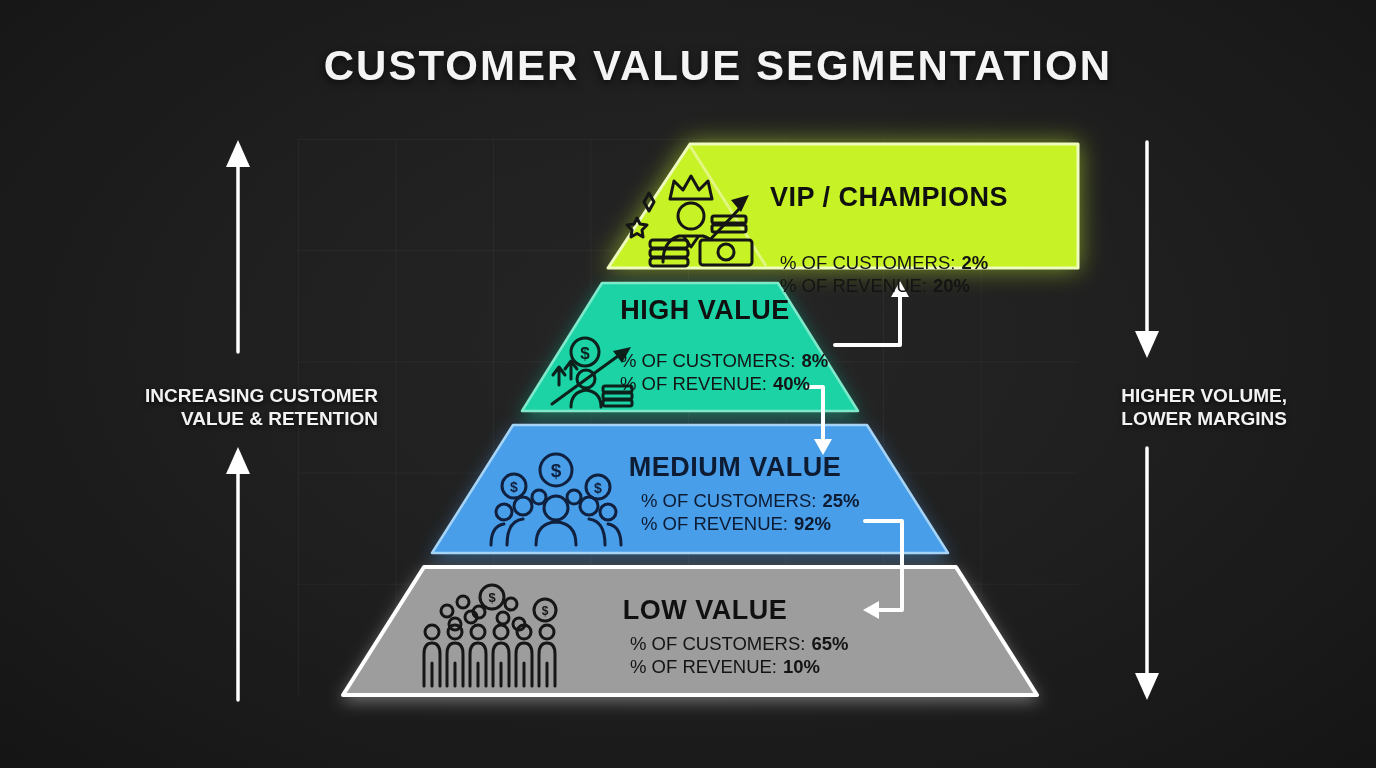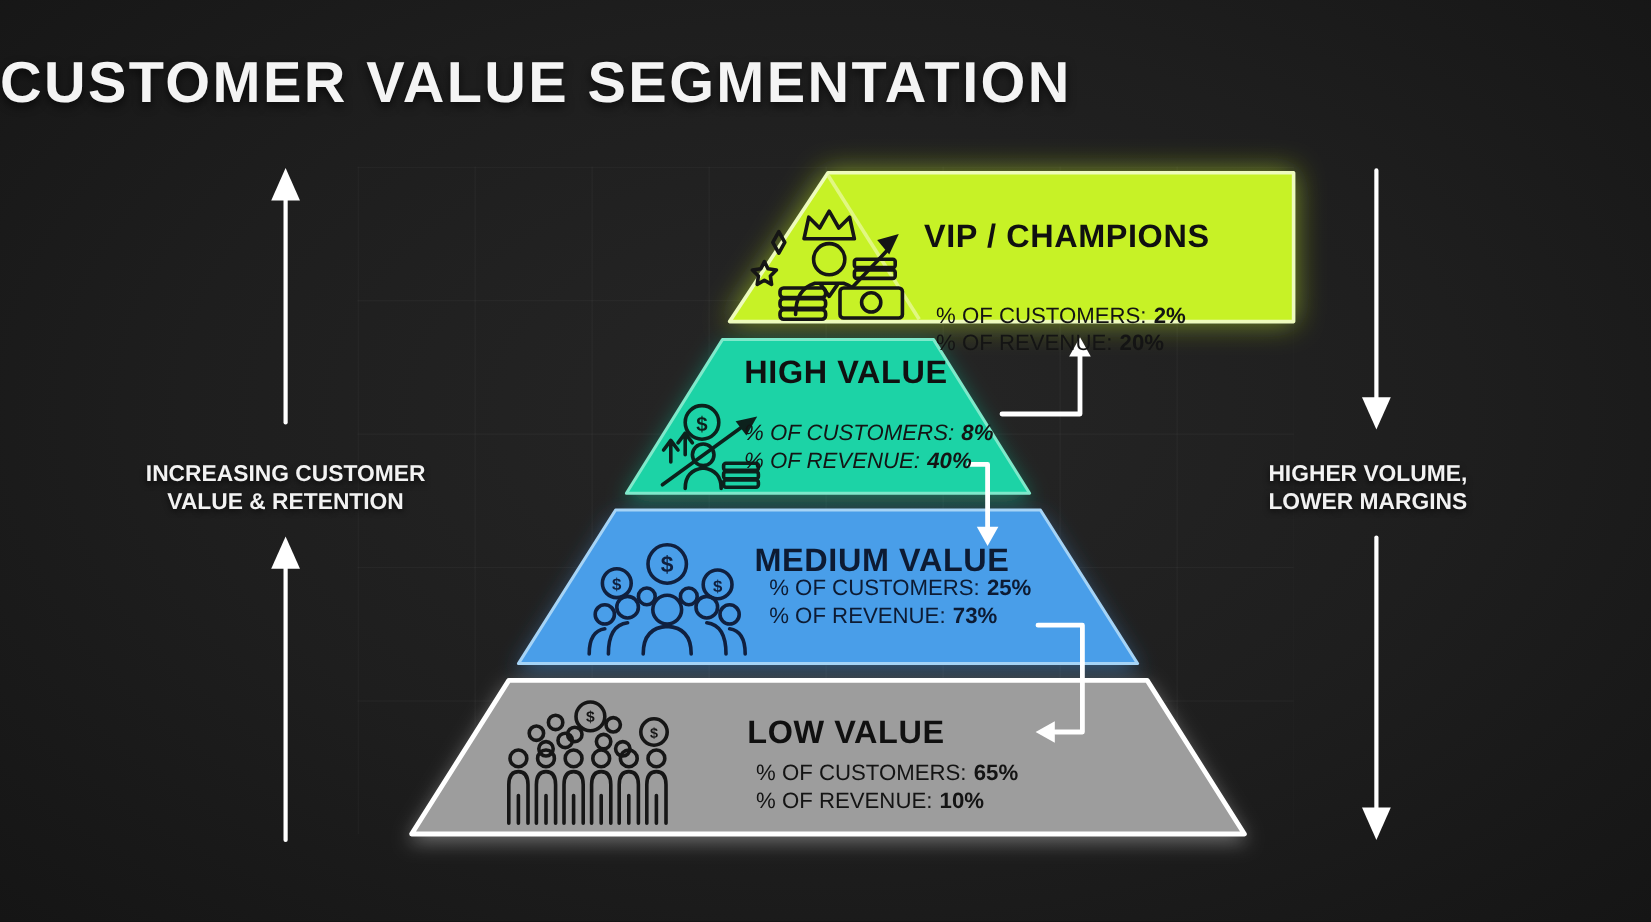--- a/index.html
+++ b/index.html
@@ -11,38 +11,38 @@
   .grid{
     position:absolute;left:298px;top:139px;width:780px;height:556px;
     background-image:
       linear-gradient(to right, rgba(255,255,255,0.05) 1px, transparent 1px),
       linear-gradient(to bottom, rgba(255,255,255,0.05) 1px, transparent 1px);
     background-size:97.5px 111.2px;
     opacity:.75;
   }
   svg.layer{position:absolute;left:0;top:0;}
   .title{
-    position:absolute;left:0;top:42px;width:1112px;text-align:left;
-    font-size:48px;font-weight:bold;letter-spacing:2px;color:#f4f4f4;
+    position:absolute;left:0;top:42px;width:1112px;text-align:right;
+    font-size:42px;font-weight:bold;letter-spacing:2px;color:#f4f4f4;
     text-shadow:0 3px 8px rgba(0,0,0,.65);
   }
   .tier-name{
     position:absolute;font-weight:bold;font-size:27px;letter-spacing:.5px;
     text-align:center;color:#101010;
   }
   .tier-stats{position:absolute;font-size:18.5px;line-height:23px;color:#141414;}
   .tier-stats .stat{white-space:nowrap;}
   .tier-stats b{margin-left:6px;font-weight:bold;}
   .t-medium{color:#0d1b33;}
   .side-label{
     position:absolute;font-weight:bold;font-size:19px;line-height:23px;
     color:#f2f2f2;white-space:pre-line;text-shadow:0 2px 5px rgba(0,0,0,.7);
   }
-  .side-label.left{left:98px;top:384px;width:280px;text-align:center;}
-  .side-label.right{left:1057px;top:384px;width:230px;text-align:left;}
+  .side-label.left{left:98px;top:384px;width:280px;text-align:right;}
+  .side-label.right{left:1057px;top:384px;width:230px;text-align:right;}
 </style>
 </head>
 <body>
 
 <div class="stage">
 
   <div class="grid"></div>
 
   <svg class="layer" width="1376" height="768" viewBox="0 0 1376 768">
     <defs>
@@ -193,29 +193,29 @@
 
   <div class="title">CUSTOMER VALUE SEGMENTATION</div>
 
   <div class="tier-name" style="left:748px;top:166px;width:282px;margin-top:16px;">VIP / CHAMPIONS</div>
   <div class="tier-stats" style="left:780px;top:203px;margin-top:48px;">
     <div class="stat"><span>% OF CUSTOMERS:</span><b>2%</b></div>
     <div class="stat"><span>% OF REVENUE:</span><b>20%</b></div>
   </div>
 
   <div class="tier-name" style="left:560px;top:295px;width:290px;">HIGH VALUE</div>
-  <div class="tier-stats" style="left:620px;top:349px;font-style:italic;">
+  <div class="tier-stats" style="left:620px;top:349px;">
     <div class="stat"><span>% OF CUSTOMERS:</span><b>8%</b></div>
     <div class="stat"><span>% OF REVENUE:</span><b>40%</b></div>
   </div>
 
   <div class="tier-name t-medium" style="left:590px;top:452px;width:290px;">MEDIUM VALUE</div>
-  <div class="tier-stats t-medium" style="left:641px;top:478px;">
+  <div class="tier-stats t-medium" style="left:641px;top:489px;">
     <div class="stat"><span>% OF CUSTOMERS:</span><b>25%</b></div>
-    <div class="stat"><span>% OF REVENUE:</span><b>73%</b></div>
+    <div class="stat"><span>% OF REVENUE:</span><b>92%</b></div>
   </div>
 
   <div class="tier-name" style="left:560px;top:595px;width:290px;">LOW VALUE</div>
   <div class="tier-stats" style="left:630px;top:632px;">
     <div class="stat"><span>% OF CUSTOMERS:</span><b>65%</b></div>
     <div class="stat"><span>% OF REVENUE:</span><b>10%</b></div>
   </div>
 
   <div class="side-label left">INCREASING CUSTOMER
 VALUE &amp; RETENTION</div>

